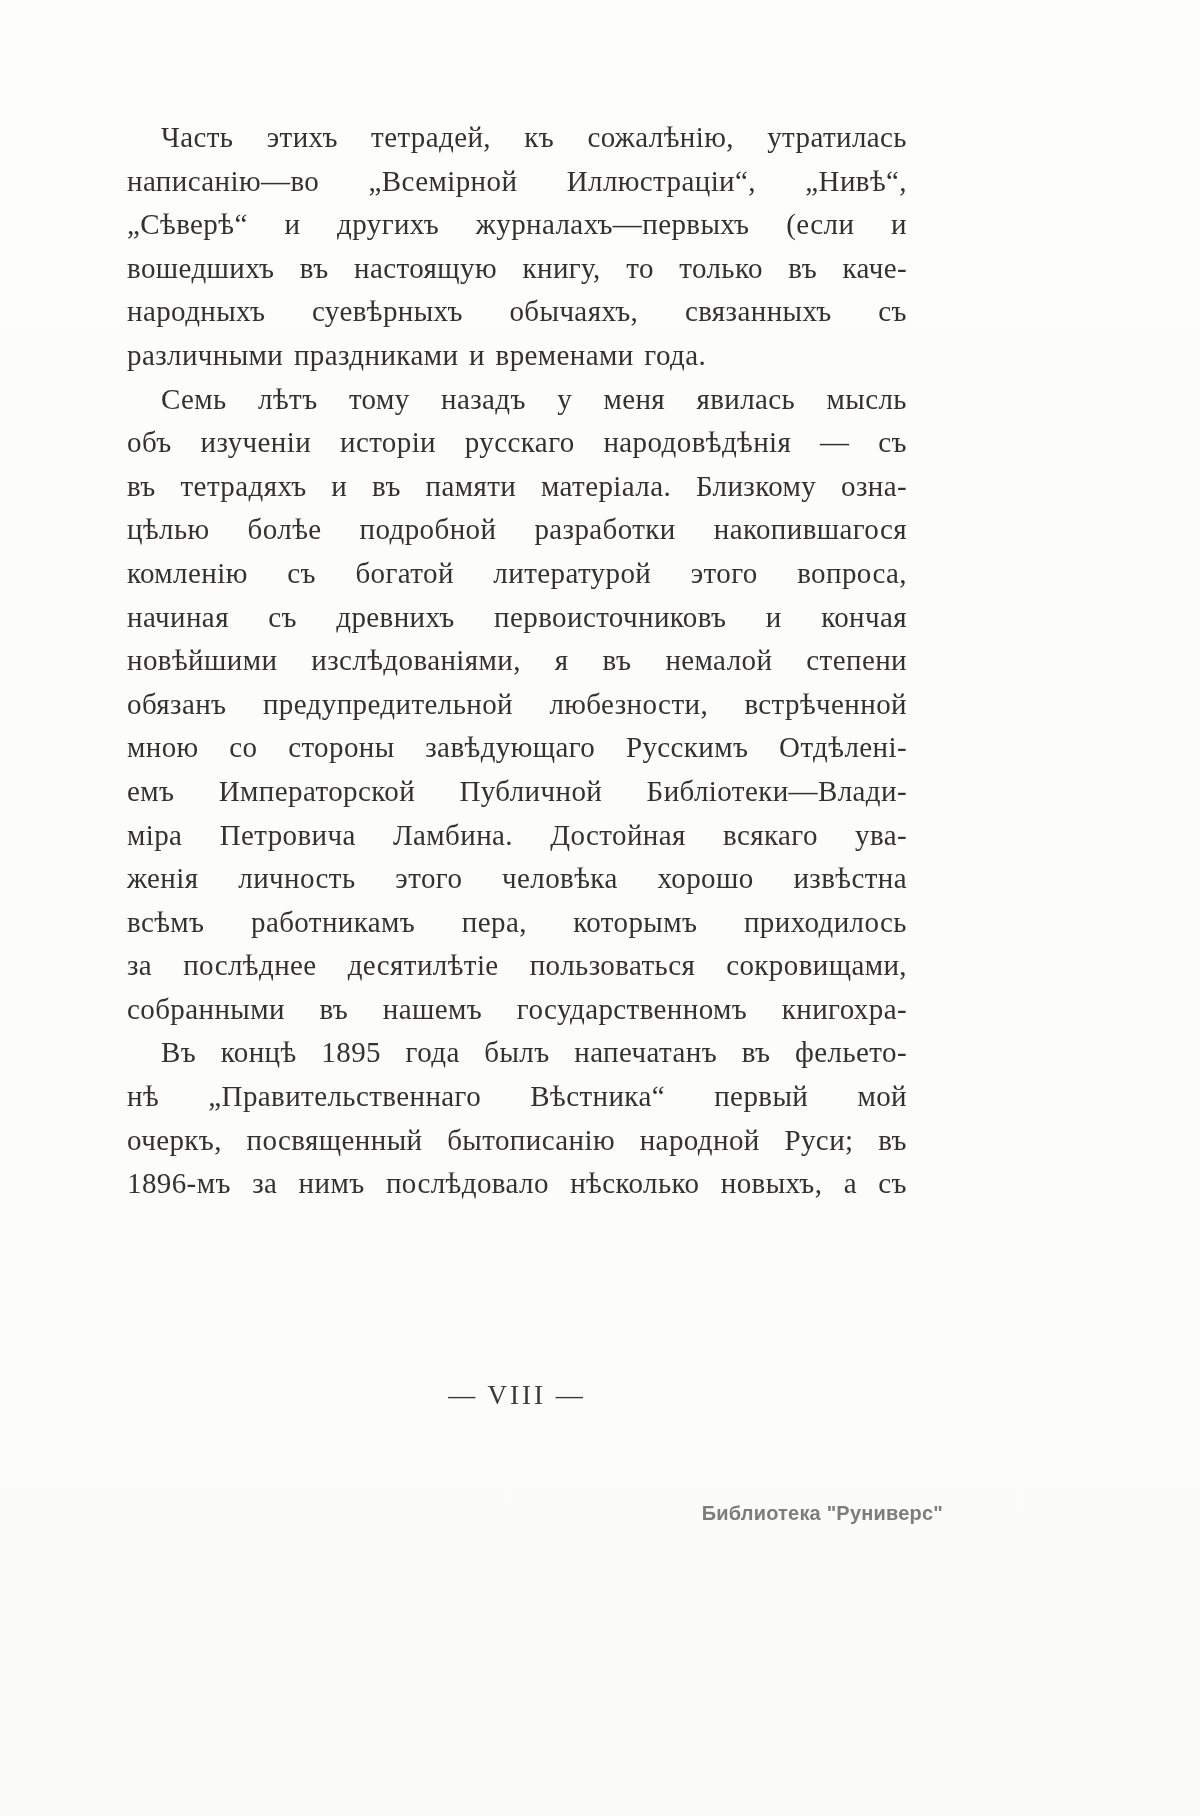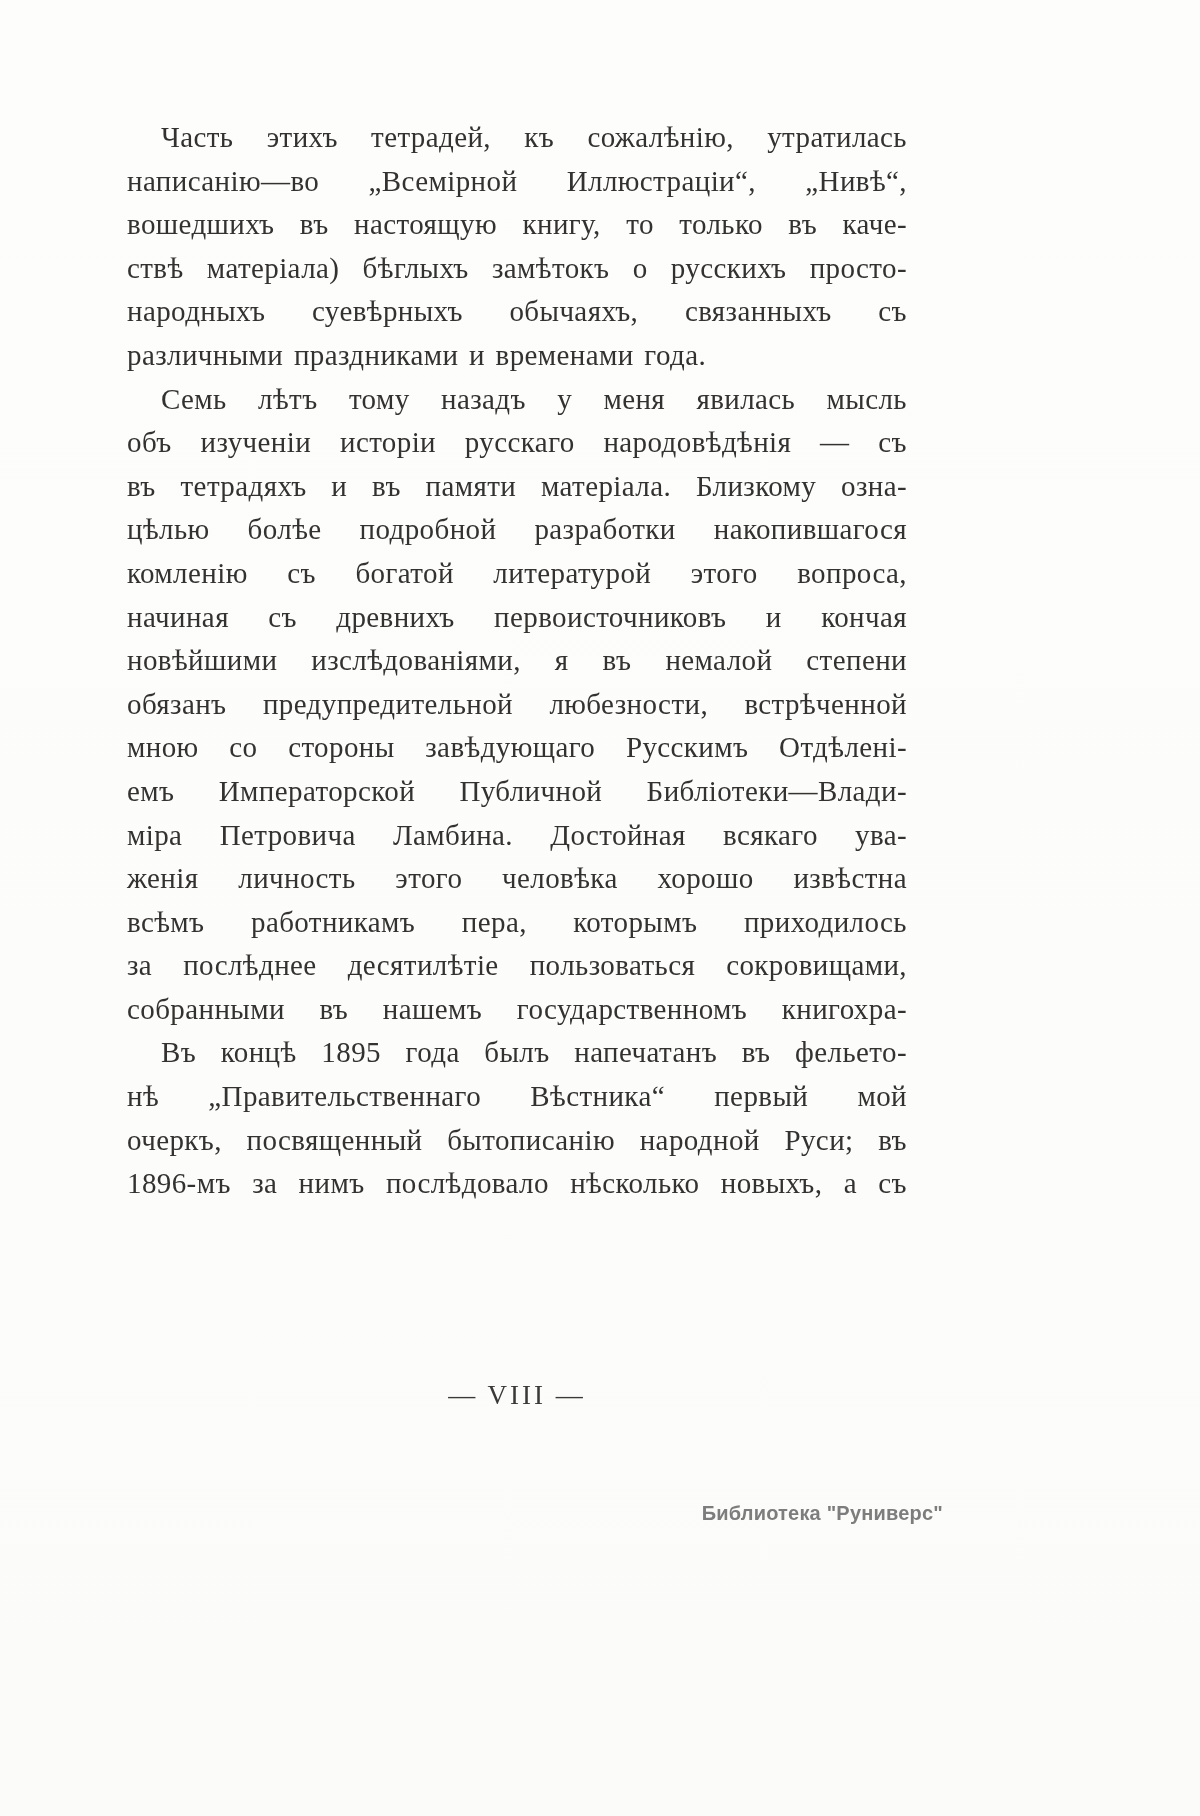--- a/index.html
+++ b/index.html
@@ -59,22 +59,22 @@
     letter-spacing: 0.2px;
   }
 </style>
 </head>
 <body>
 
 <div class="page">
   <div class="text-block">
       <div class="line indent">Часть этихъ тетрадей, къ сожалѣнію, утратилась</div>
       <div class="line">написанію—во „Всемірной Иллюстраціи“, „Нивѣ“,</div>
+      <div class="line">„Сѣверѣ“ и другихъ журналахъ—первыхъ (если и</div>
       <div class="line">вошедшихъ въ настоящую книгу, то только въ каче-</div>
-      <div class="line">ствѣ матеріала) бѣглыхъ замѣтокъ о русскихъ просто-</div>
       <div class="line">народныхъ суевѣрныхъ обычаяхъ, связанныхъ съ</div>
       <div class="line last wrapok">различными праздниками и временами года.</div>
       <div class="line indent">Семь лѣтъ тому назадъ у меня явилась мысль</div>
       <div class="line">объ изученіи исторіи русскаго народовѣдѣнія — съ</div>
       <div class="line">въ тетрадяхъ и въ памяти матеріала. Близкому озна-</div>
       <div class="line">цѣлью болѣе подробной разработки накопившагося</div>
       <div class="line">комленію съ богатой литературой этого вопроса,</div>
       <div class="line">начиная съ древнихъ первоисточниковъ и кончая</div>
       <div class="line">новѣйшими изслѣдованіями, я въ немалой степени</div>
       <div class="line">обязанъ предупредительной любезности, встрѣченной</div>

